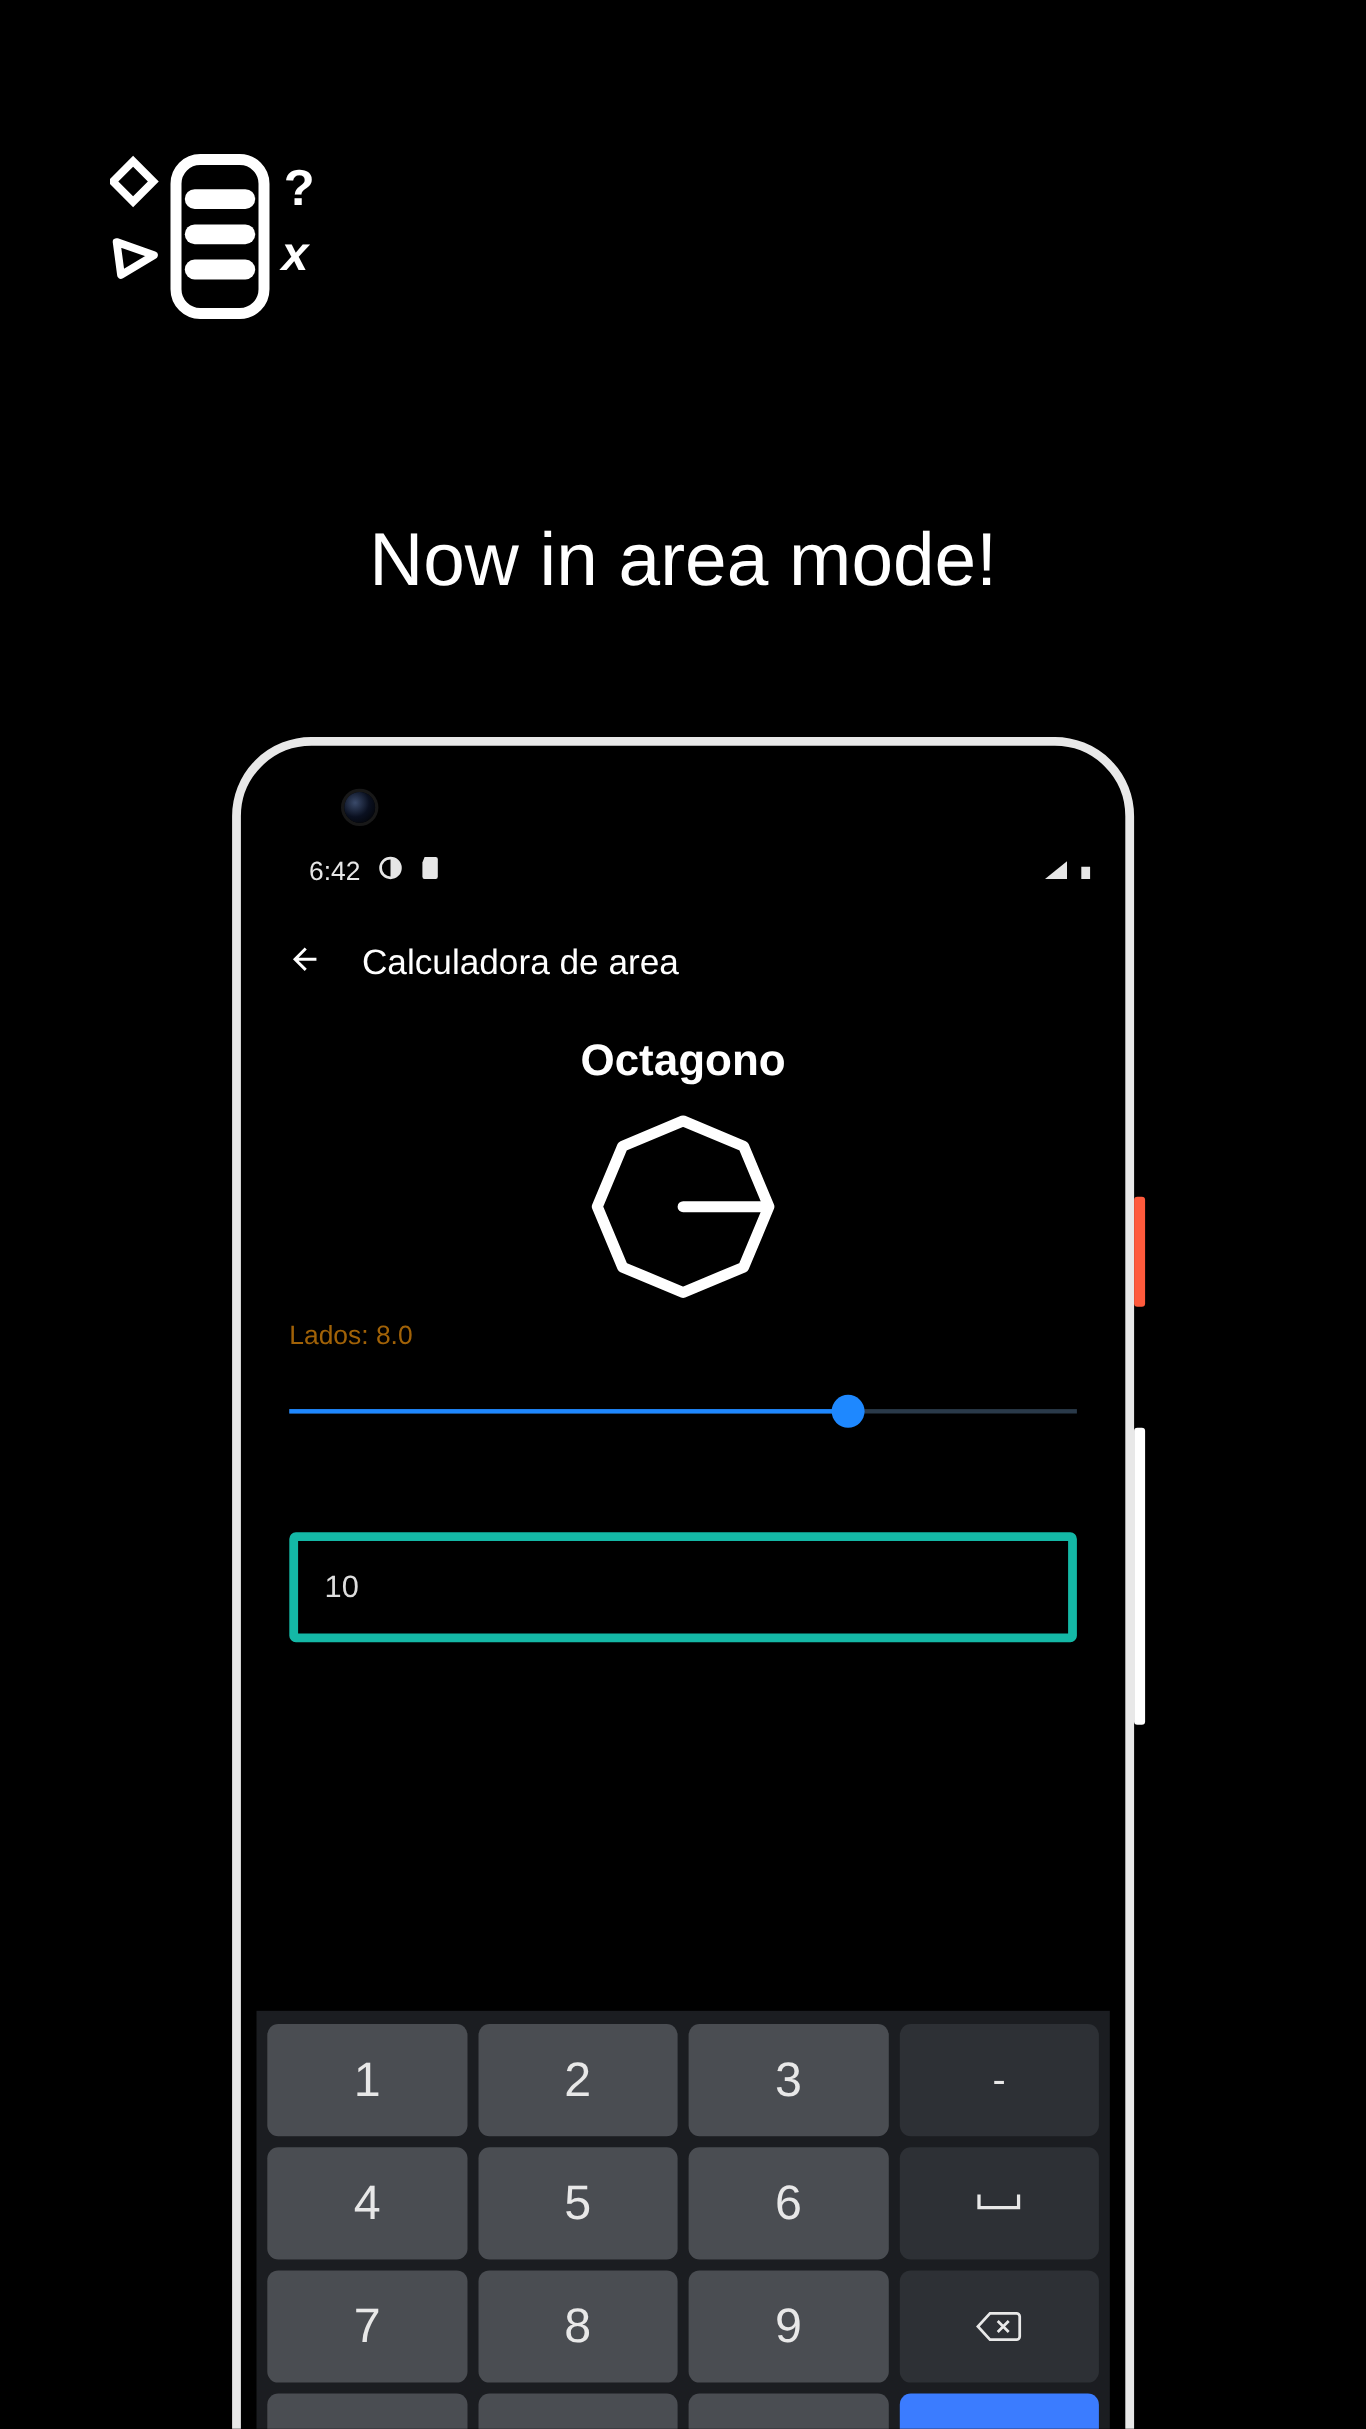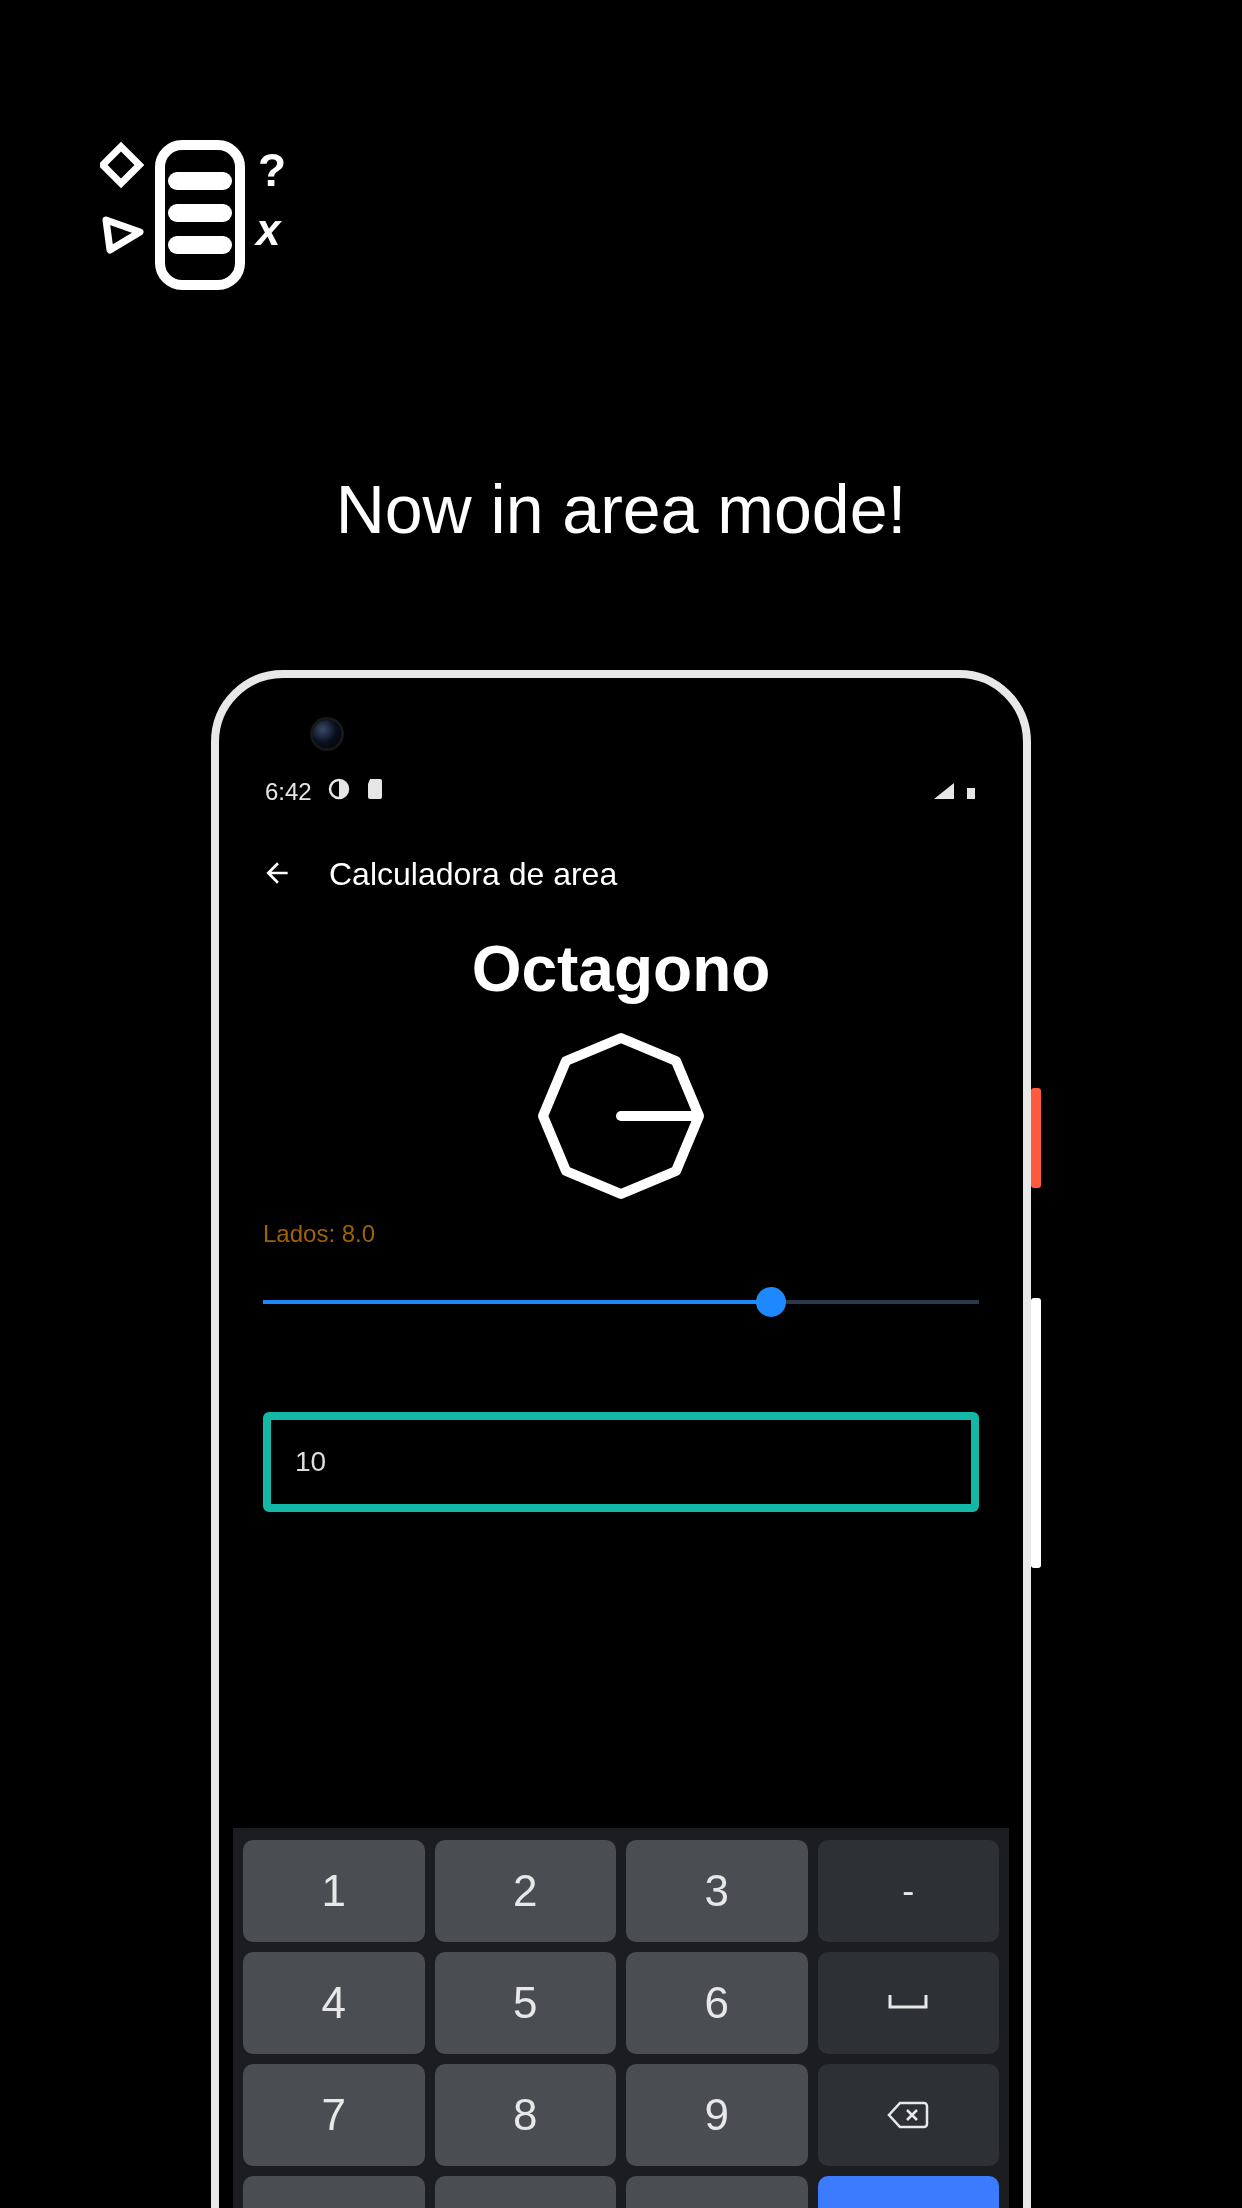--- a/index.html
+++ b/index.html
@@ -70,21 +70,21 @@
     left: 80px;
     width: 28px;
     height: 28px;
     border-radius: 50%;
     background: radial-gradient(circle at 35% 35%, #3a4a6a 0%, #0a1020 50%, #000 100%);
     box-shadow: 0 0 0 3px #181818;
   }
   .status-bar {
     position: absolute;
     top: 86px;
-    left: 0;
+    left: 16px;
     width: 100%;
     padding: 0 32px;
     display: flex;
     align-items: center;
     justify-content: space-between;
     color: #e6e6e6;
     font-size: 24px;
   }
   .status-left { display: flex; align-items: center; gap: 16px; }
   .status-right { display: flex; align-items: center; gap: 10px; }
@@ -102,23 +102,24 @@
   .app-title { color: #fff; font-size: 32px; font-weight: 400; }
   .content {
     position: absolute;
     top: 240px;
     left: 0;
     width: 100%;
     padding: 0 30px;
   }
   .shape-name {
     color: #fff;
-    font-size: 64px;
+    font-size: 40px;
     font-weight: 700;
     text-align: center;
+    margin-top: 10px;
   }
   .shape-graphic { display: flex; justify-content: center; margin-top: 20px; }
   .sides-label { color: #a16207; font-size: 24px; margin-top: 14px; }
   .slider-wrap { position: relative; height: 40px; margin-top: 34px; }
   .slider-track {
     position: absolute; top: 50%; left: 0; right: 0; height: 4px;
     background: #2a3a4a; transform: translateY(-50%);
   }
   .slider-fill {
     position: absolute; top: 50%; left: 0; height: 4px;

